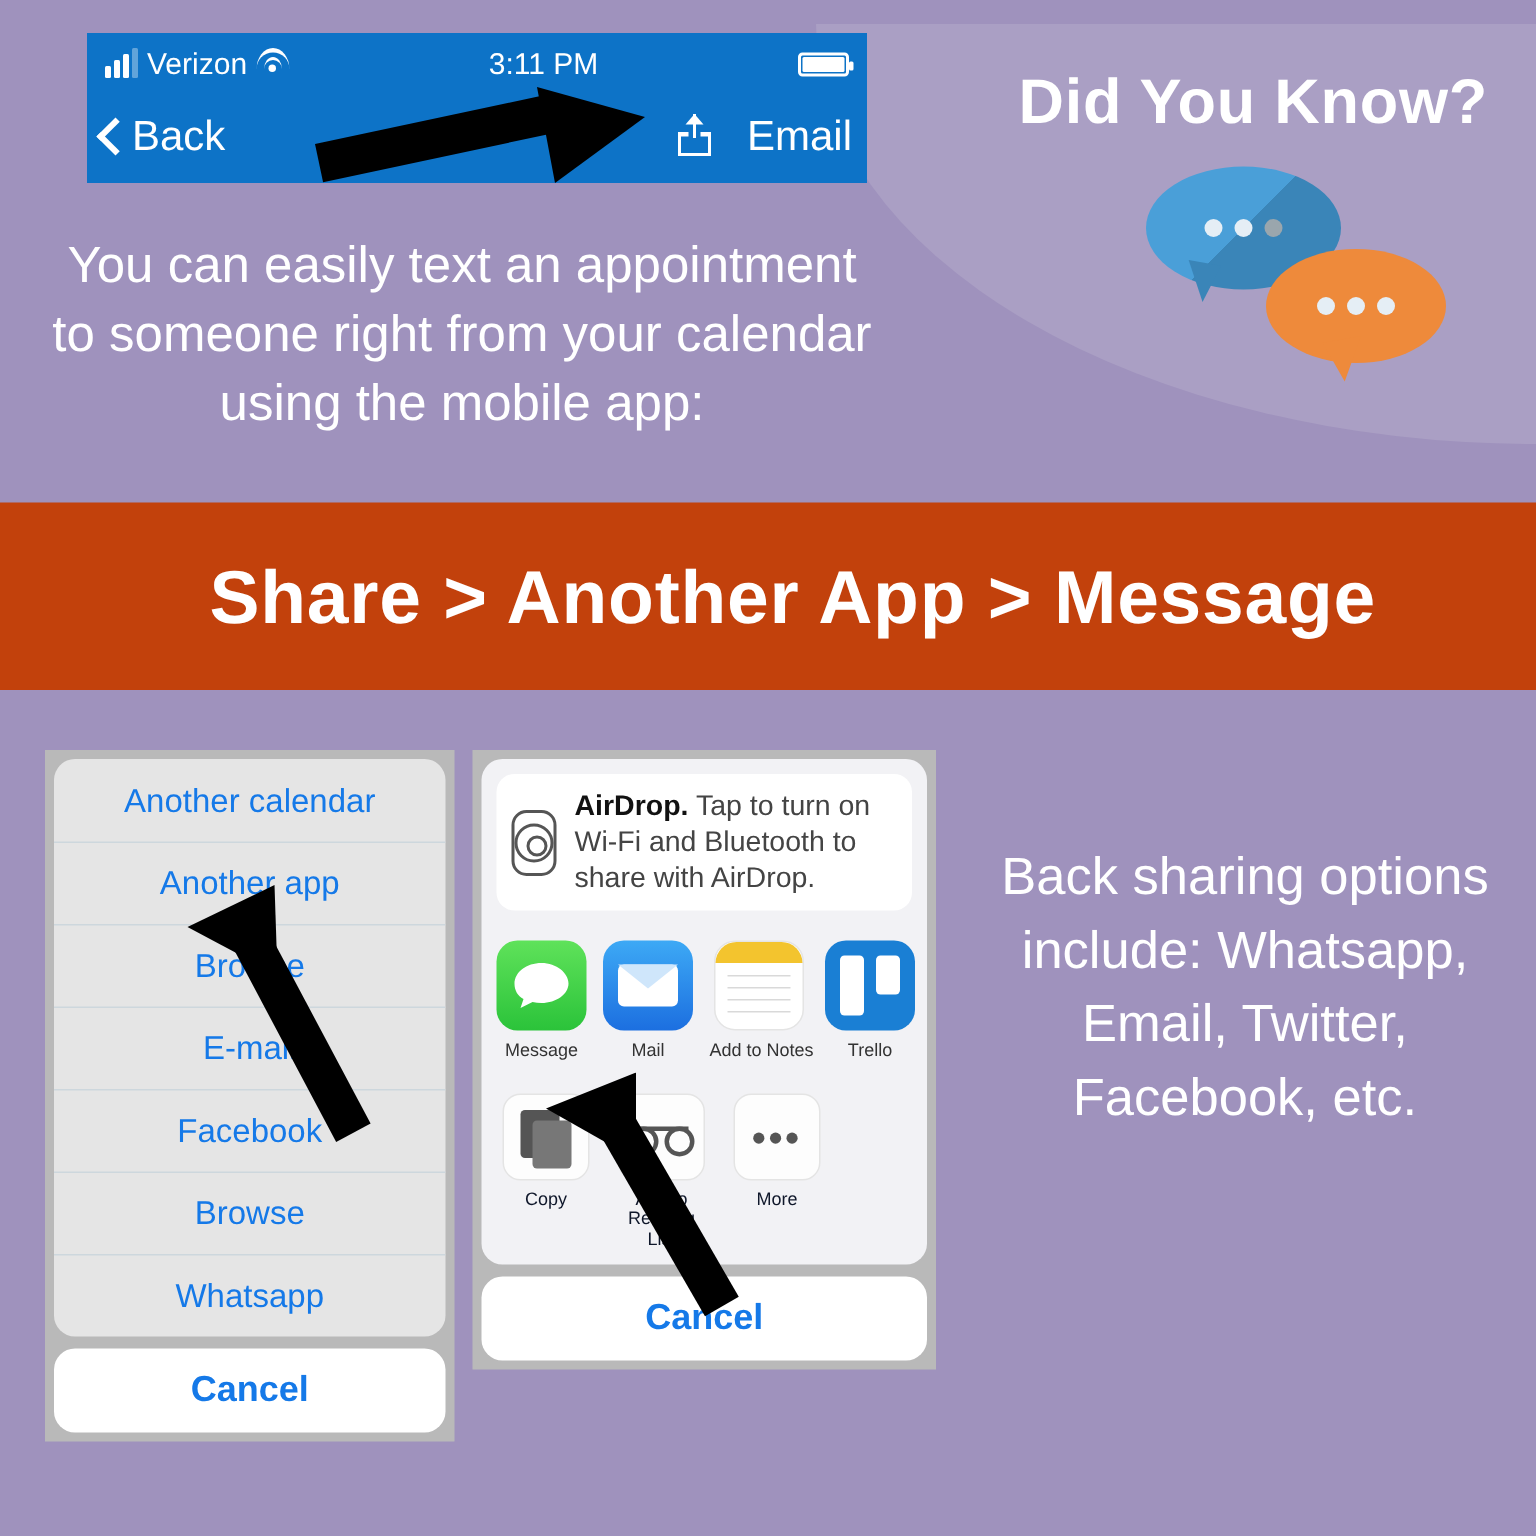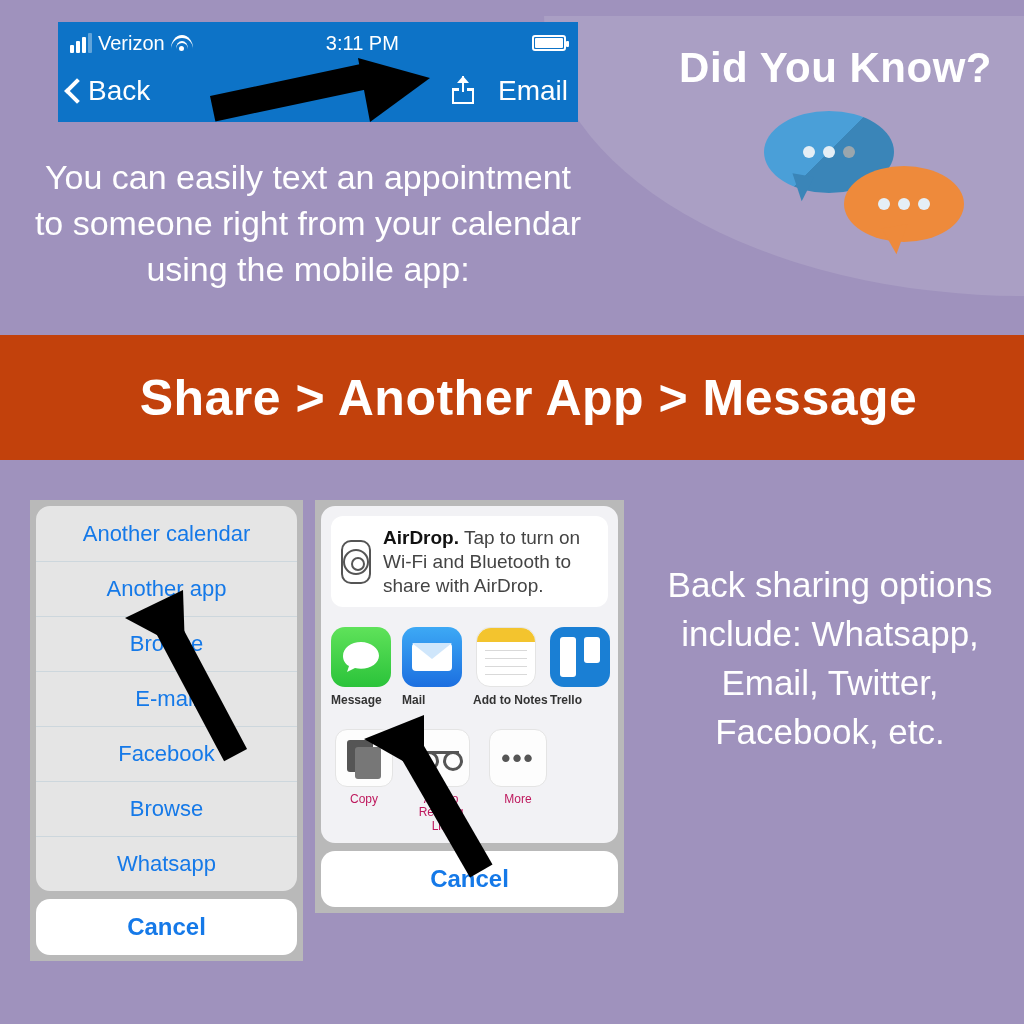--- a/index.html
+++ b/index.html
@@ -70,21 +70,21 @@
     left: 58px; top: 22px;
     width: 520px;
   }
   .statusbar {
     height: 42px;
     background: #0d73c7;
     display:flex;align-items:center;justify-content:space-between;
     color:#fff;font-size:20px;font-weight:500;
     padding:0 12px;
   }
-  .statusbar .sigs{display:flex;align-items:center;gap:6px;}
+  .statusbar .sigs{display:flex;align-items:flex-start;gap:6px;}
   .cellbars{display:flex;align-items:flex-end;gap:2px;}
   .cellbars span{width:4px;background:#fff;border-radius:1px;}
   .cellbars span:nth-child(1){height:8px;}
   .cellbars span:nth-child(2){height:12px;}
   .cellbars span:nth-child(3){height:16px;}
   .cellbars span:nth-child(4){height:20px;background:rgba(255,255,255,.35);}
   .wifi{width:22px;height:16px;position:relative;}
   .wifi::before,.wifi::after{content:"";position:absolute;border:2px solid #fff;border-bottom:none;border-left:none;border-right:none;border-radius:50% 50% 0 0/100% 100% 0 0;}
   .wifi::before{width:22px;height:11px;left:0;top:0;border-width:3px;border-bottom:none;border-left:none;border-right:none;}
   .wifi::after{width:12px;height:6px;left:5px;top:6px;}
@@ -142,21 +142,21 @@
 
   .shotB{left:315px;top:500px;width:309px;}
   .sheet{background:#f2f2f5;border-radius:14px;padding:10px;}
   .airdrop{background:#fff;border-radius:12px;padding:10px;display:flex;gap:12px;align-items:center;}
   .adIcon{width:44px;height:44px;border:2.5px solid #555;border-radius:10px;display:flex;align-items:center;justify-content:center;}
   .adIcon .ring{width:26px;height:26px;border:2.5px solid #555;border-radius:50%;position:relative;}
   .adIcon .ring::after{content:"";position:absolute;left:6px;top:6px;width:10px;height:10px;border:2.5px solid #555;border-radius:50%;}
   .airdrop .txt{font-size:19px;color:#444;line-height:1.25;}
   .airdrop .txt b{color:#111;font-weight:600;}
   .approw{display:flex;margin-top:20px;gap:11px;}
-  .app{width:66px;text-align:left;font-weight:bold;}
+  .app{width:66px;text-align:center;}
   .ico{width:60px;height:60px;border-radius:14px;margin:0 auto;position:relative;display:flex;align-items:center;justify-content:center;}
   .app .lbl{font-size:12px;color:#333;margin-top:6px;white-space:nowrap;}
   .ico.msg{background:linear-gradient(#5fe25a,#2bc33a);}
   .ico.msg svg{width:38px;height:32px;}
   .ico.mail{background:linear-gradient(#3da9f5,#1c6fe0);}
   .ico.mail .env{width:40px;height:28px;background:#fff;border-radius:4px;position:relative;}
   .ico.mail .env::after{content:"";position:absolute;left:0;top:0;width:0;height:0;border-left:20px solid transparent;border-right:20px solid transparent;border-top:16px solid #cfe6fb;}
   .ico.notes{background:#fff;border:1px solid #e4e4e4;}
   .ico.notes::before{content:"";position:absolute;top:0;left:0;right:0;height:14px;background:#f3c42e;border-radius:14px 14px 0 0;}
   .ico.notes .lines{position:absolute;top:22px;left:8px;right:8px;}
@@ -168,21 +168,21 @@
   .actrow{display:flex;margin-top:22px;gap:11px;}
   .act{width:66px;text-align:center;}
   .aico{width:58px;height:58px;border-radius:12px;background:#fdfdfd;border:1px solid #e4e4e4;margin:0 auto;display:flex;align-items:center;justify-content:center;position:relative;}
   .aico.copy .pg{position:absolute;width:26px;height:32px;background:#555;border-radius:3px;}
   .aico.copy .pg:first-child{left:11px;top:10px;}
   .aico.copy .pg:last-child{left:19px;top:17px;background:#777;}
   .aico.read .gls{width:36px;height:14px;border-top:3px solid #555;position:relative;}
   .aico.read .gls::before,.aico.read .gls::after{content:"";position:absolute;width:14px;height:14px;border:3px solid #555;border-radius:50%;top:-3px;}
   .aico.read .gls::before{left:-4px;}.aico.read .gls::after{right:-4px;}
   .aico.more{letter-spacing:2px;font-size:26px;font-weight:900;color:#555;}
-  .act .lbl{font-size:12px;color:#be185d;margin-top:6px;line-height:1.1;}
+  .act .lbl{font-size:12px;color:#0f172a;margin-top:6px;line-height:1.1;}
 
   .sidecopy{
     position:absolute;left:660px;top:560px;width:340px;
     color:#fff;font-size:35px;line-height:1.4;text-align:center;font-weight:300;
   }
 </style>
 </head>
 <body>
 
 <div class="corner">

